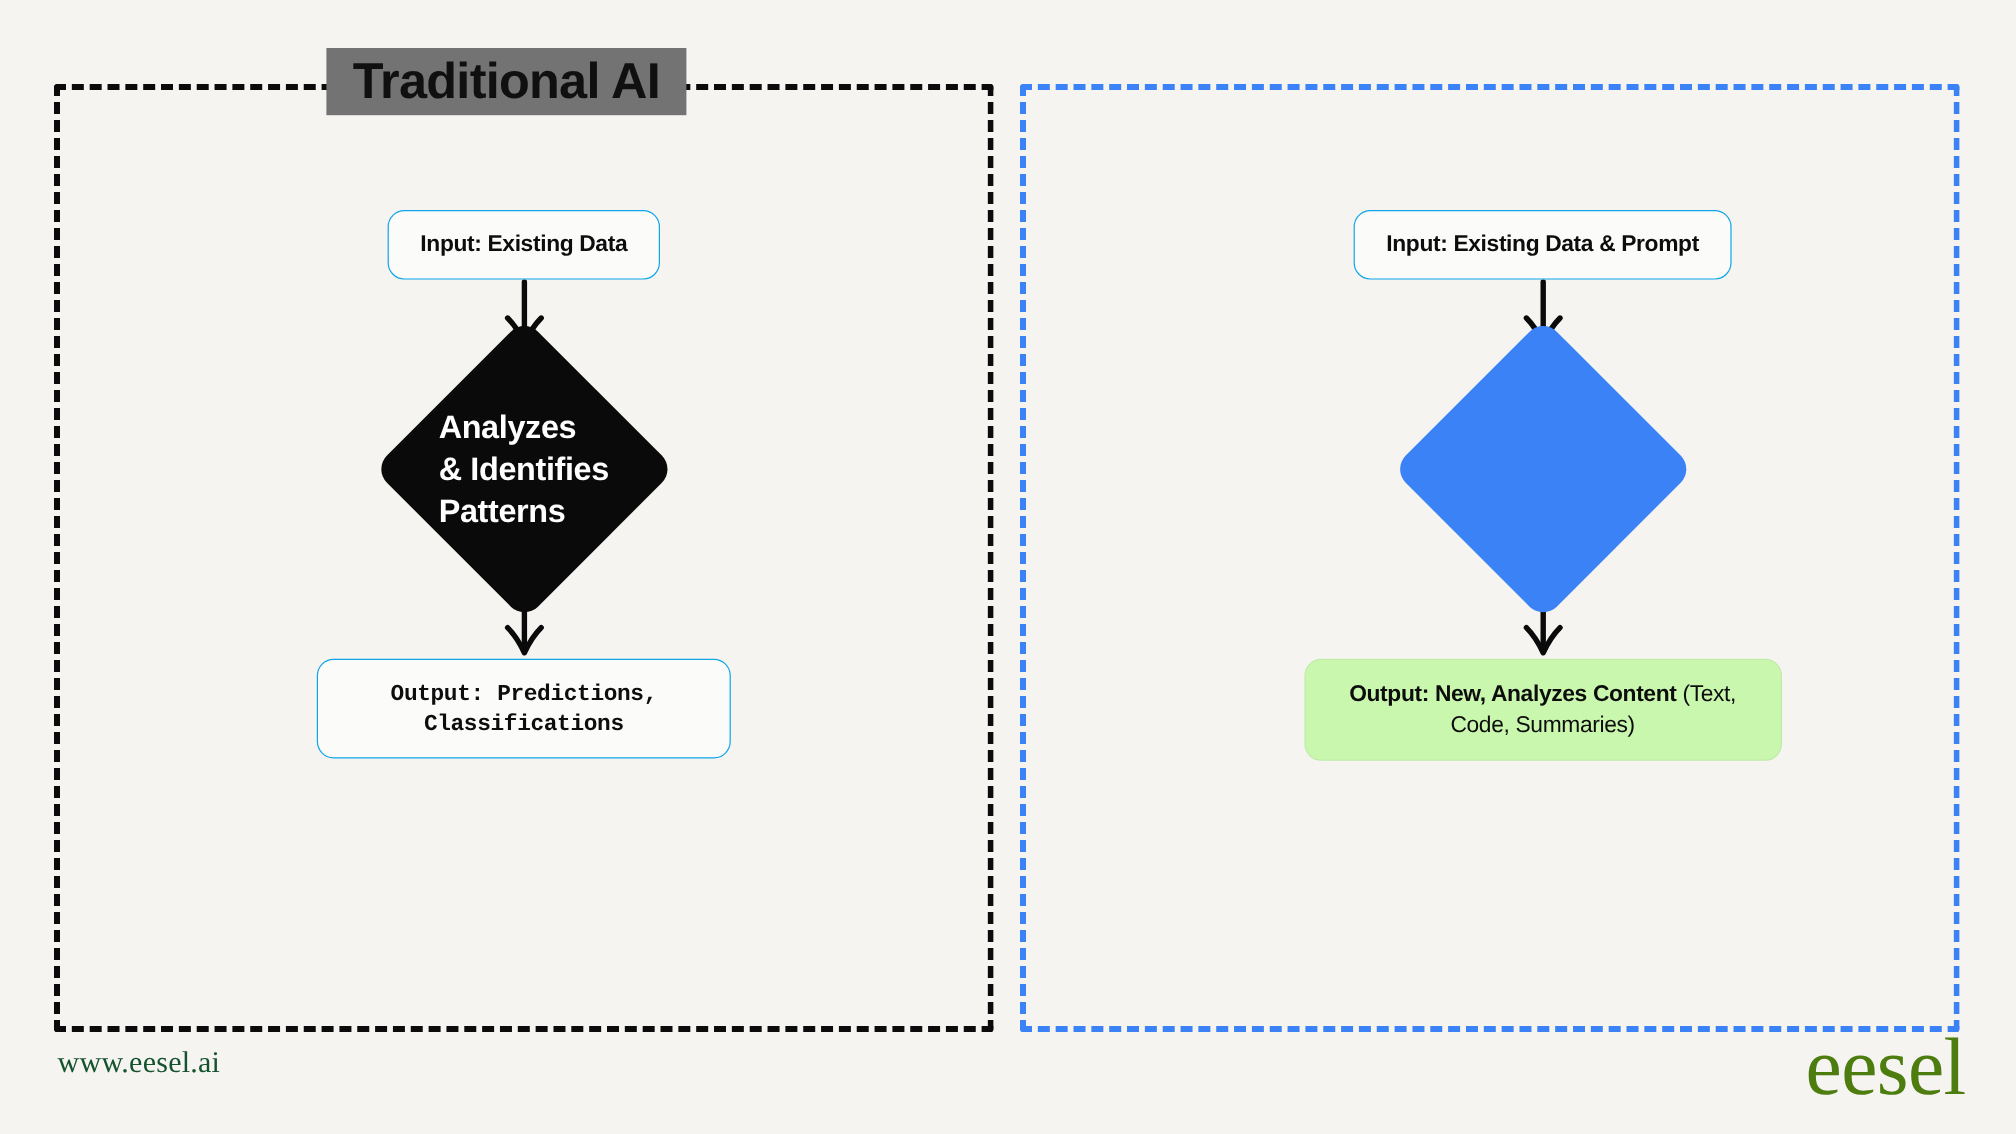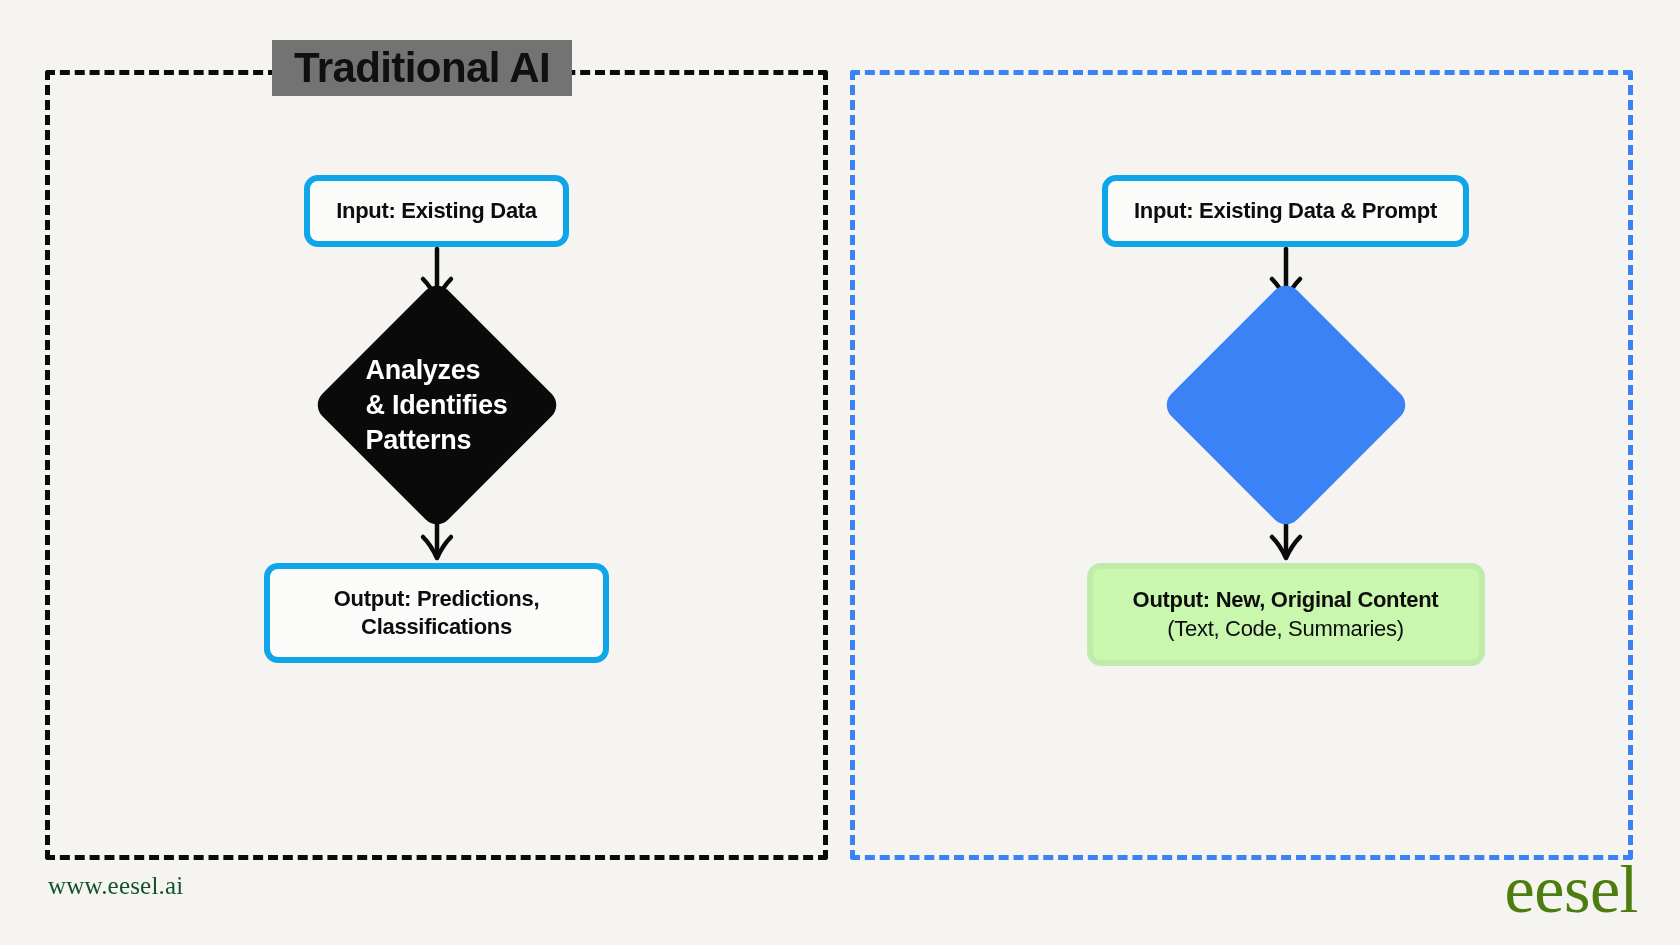--- a/index.html
+++ b/index.html
@@ -68,32 +68,32 @@
     flex-direction: column;
     align-items: center;
   }
   .flow-left  { left: 45px;  width: 783px; }
   .flow-right { left: 894px; width: 783px; }
 
   
   .node-box {
     box-sizing: border-box;
     border-radius: 14px;
-    border: 6px solid #0ea5e9;
+    border: 1px solid #0ea5e9;
     background: #fbfbfa;
     padding: 16px 26px;
     text-align: center;
-    font-size: 22px;
+    font-size: 19px;
     font-weight: 700;
     color: #0d0d0d;
     line-height: 1.28;
     letter-spacing: -0.3px;
     white-space: nowrap;
   }
-  .node-box.multiline { white-space: normal; }
+  .node-box.multiline { white-space: normal; font-family: Liberation Mono, monospace; }
   .node-box.green {
     background: #c9f7ae;
     border-color: #c1ebaa;
     white-space: normal;
     max-width: 398px;
     line-height: 1.33;
   }
   .node-box.green .regular { font-weight: 400; }
 
   
@@ -205,21 +205,21 @@
     <div class="diamond blue">
       <div class="shape"></div>
     </div>
 
     <svg class="arrow" width="40" height="58" viewBox="0 0 40 58">
       <line x1="20" y1="2" x2="20" y2="48" stroke="#0a0a0a" stroke-width="4.5" stroke-linecap="round"></line>
       <path d="M6 32 Q 14 40 20 53 Q 26 40 34 32" fill="none" stroke="#0a0a0a" stroke-width="4.5" stroke-linecap="round" stroke-linejoin="round"></path>
     </svg>
 
     <div class="node-box green">
-      <span>Output: New, Original Content </span><span class="regular">(Text, Code, Summaries)</span>
+      <span>Output: New, Analyzes Content </span><span class="regular">(Text, Code, Summaries)</span>
     </div>
 
   </div>
 
   <div class="site-url">www.eesel.ai</div>
   <div class="brand-logo">eesel</div>
 
 </div>
 
 </body></html>

